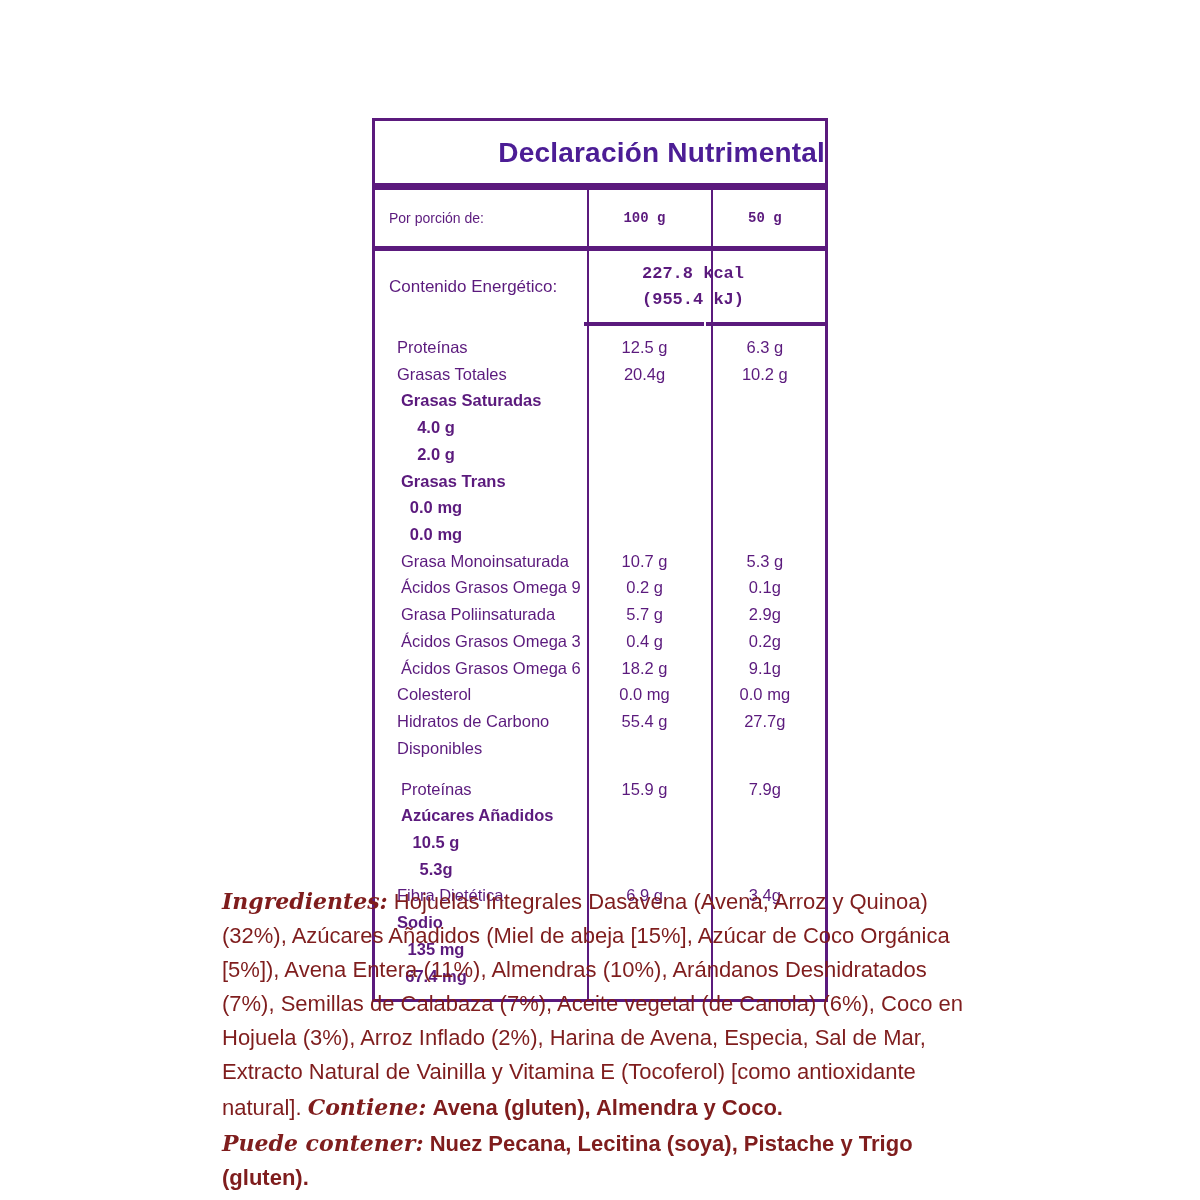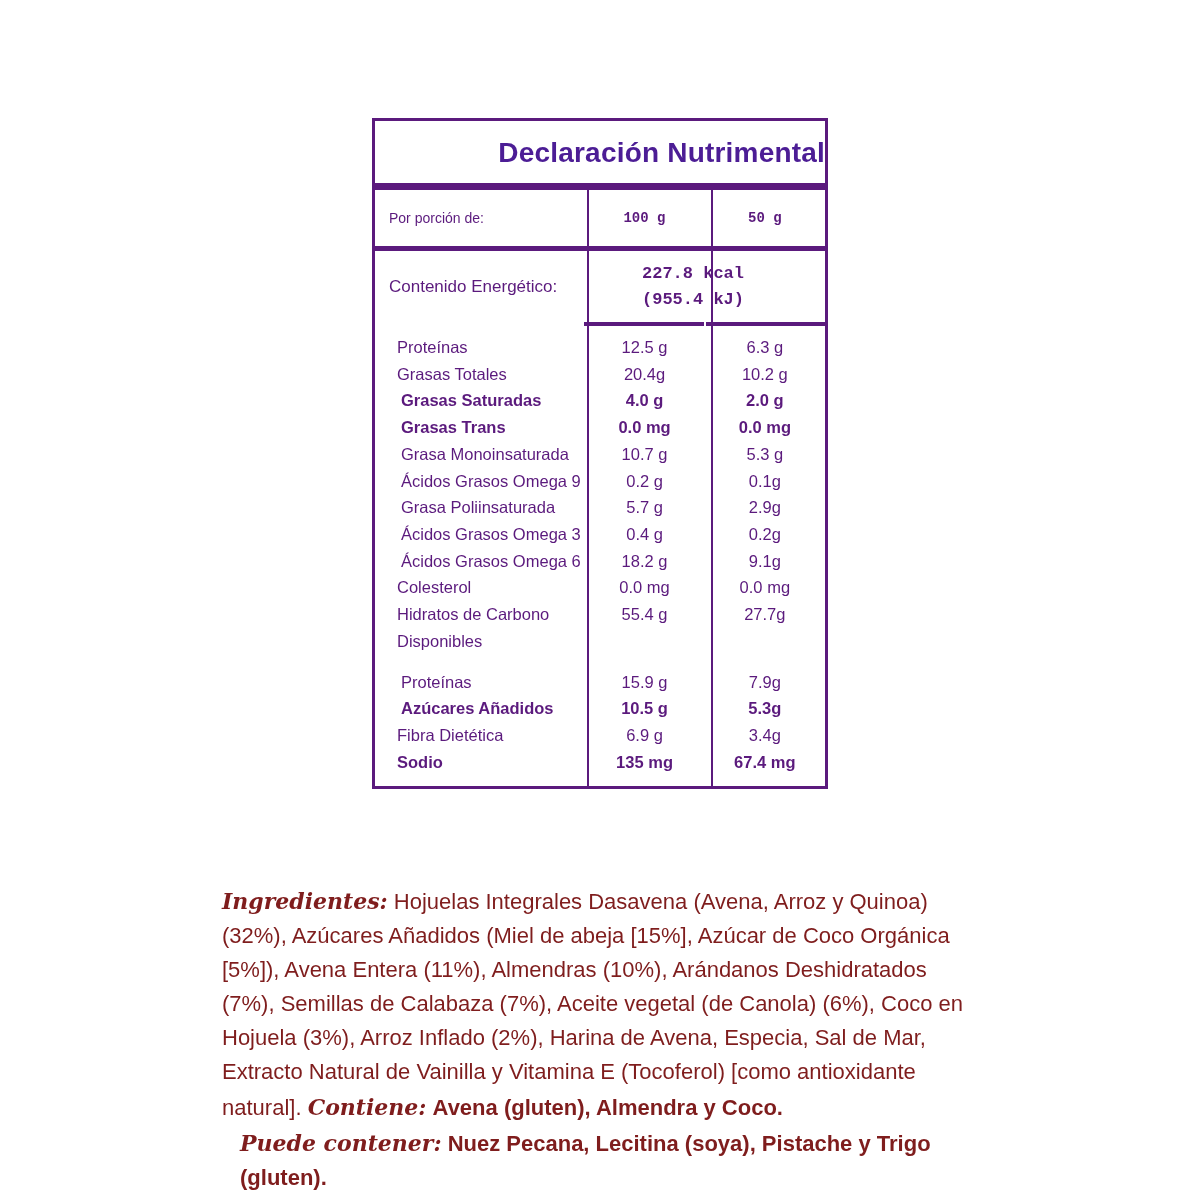--- a/index.html
+++ b/index.html
@@ -143,21 +143,21 @@
     width: 212px;
     box-sizing: border-box;
     padding-left: 22px;
   }
   .nrow .n-v1, .nrow .n-v2 {
     width: 122px;
     box-sizing: border-box;
     text-align: center;
   }
   .nrow.ind1 .n-label { padding-left: 26px; }
-  .nrow.bold { font-weight: bold; }
+  .nrow.bold { font-weight: bold; flex-direction: column; }
   .nrow .cont { }
 
   
   .sec { position: relative; }
   .sec .vl1, .sec .vl2 {
     position: absolute;
     top: 0;
     bottom: 0;
     width: 2px;
     background: #5b1a7d;
@@ -175,21 +175,21 @@
     line-height: 1.55;
     color: #7f1d1d;
   }
   .ingredients .hdr {
     font-weight: bold;
     font-style: italic;
     font-family: "DejaVu Serif", serif;
   }
   .ingredients .b { font-weight: bold; }
   .ingredients p { margin: 0; }
-  .ingredients .last { margin-top: 1px; margin-left: 18px; }
+  .ingredients .last { margin-top: 1px; }
 </style>
 </head>
 <body>
 
 <div class="page">
 
   <div class="panel">
 
     <div class="panel-title">Declaración Nutrimental</div>
 

